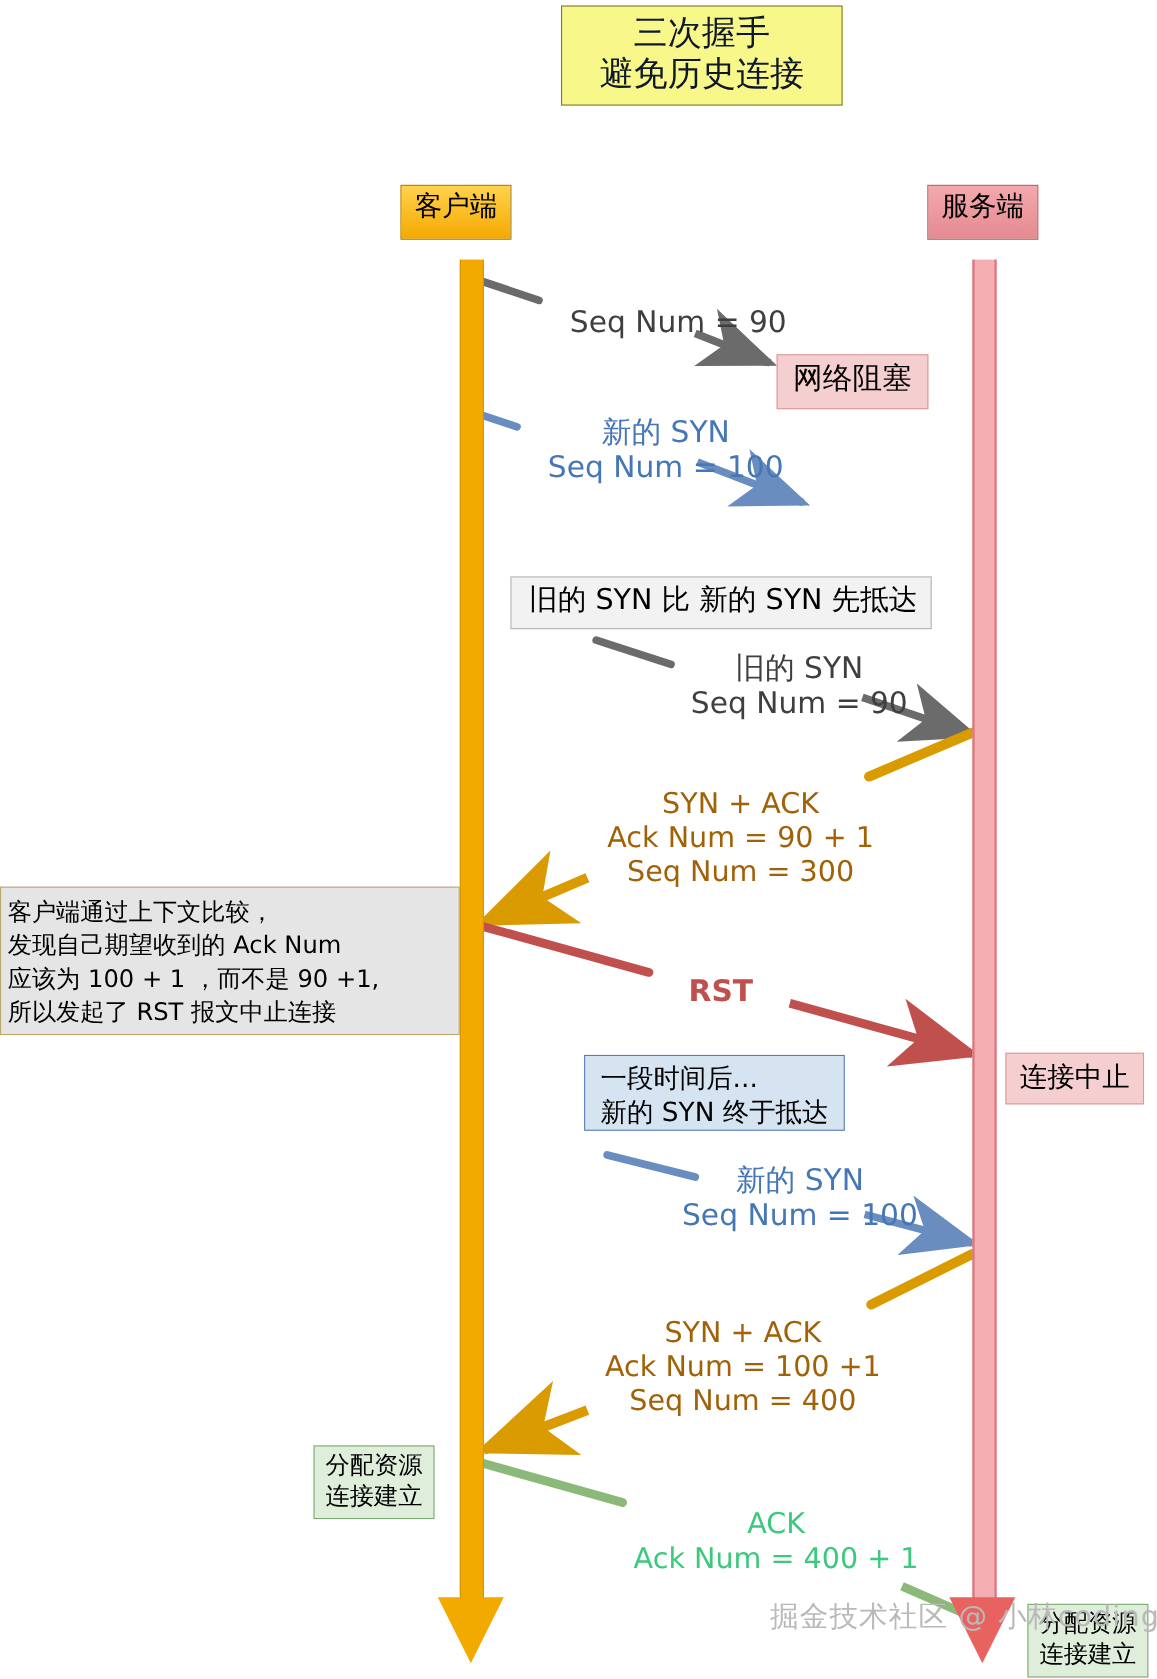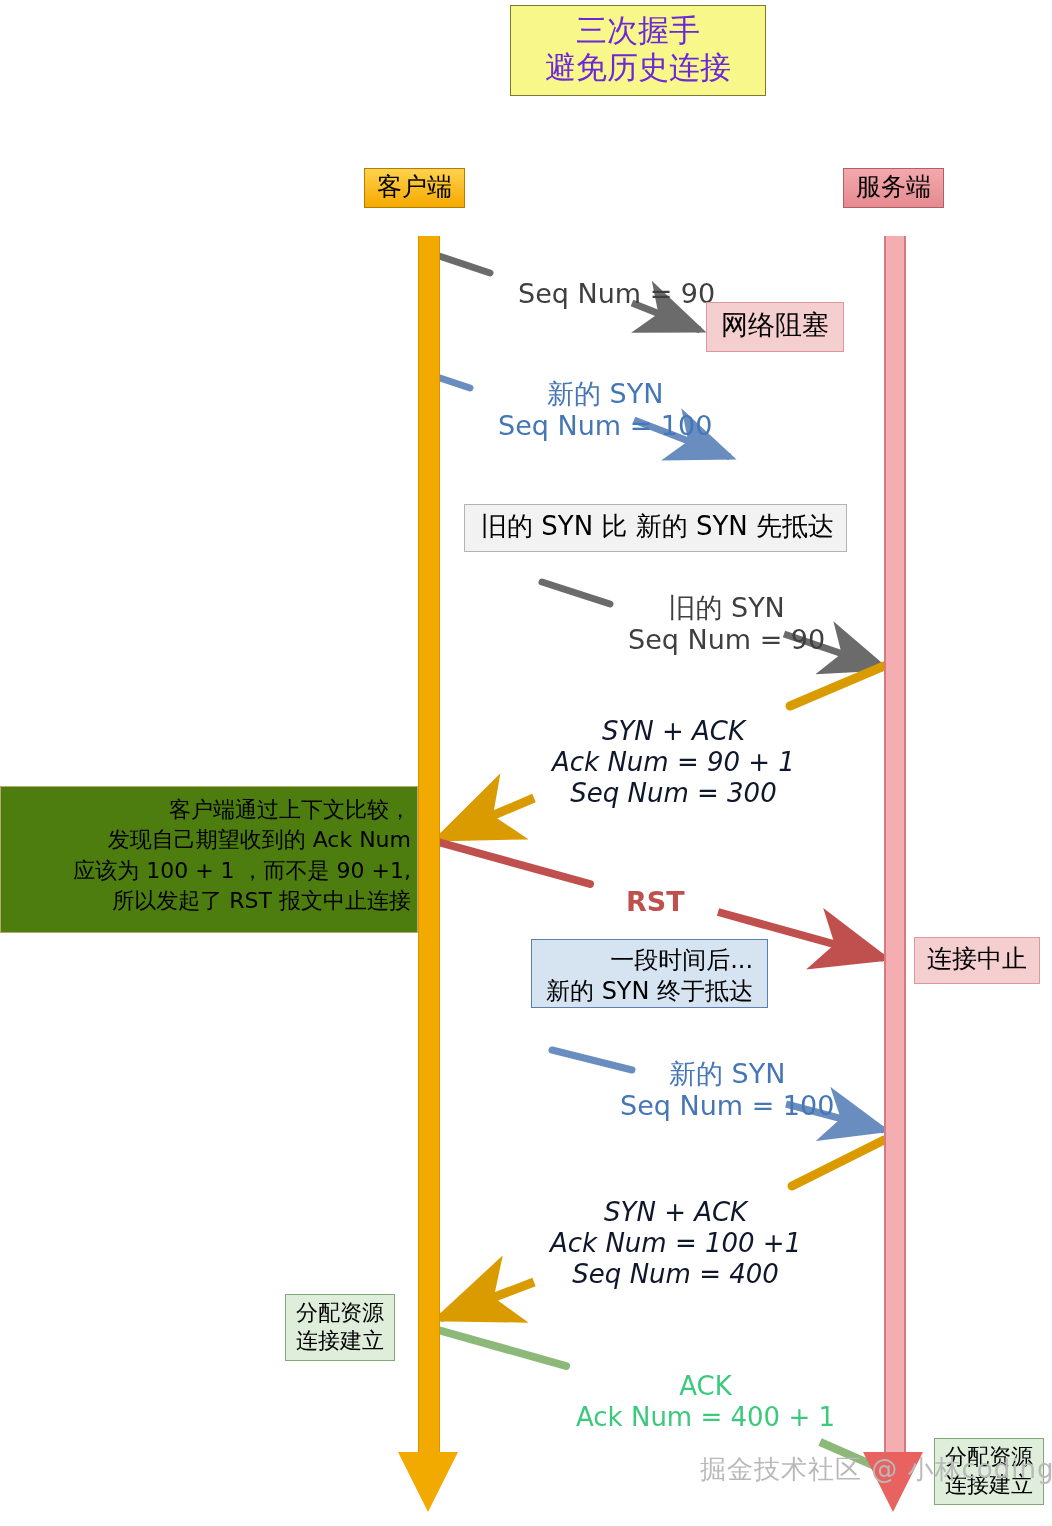--- a/index.html
+++ b/index.html
@@ -22,29 +22,29 @@
   
   #title-box {
     left: 510px; top: 5px;
     width: 254px;
     padding: 6px 0 10px 0;
     background: #f7f78a;
     border: 1px solid #7a7a30;
     text-align: center;
     line-height: 1.18;
     font-size: 31px;
-    color: #6d28d9;
+    color: #0f172a;
     font-family: "DejaVu Sans", sans-serif;
     font-weight: 400;
   }
   #title-box div { white-space: nowrap; }
 
   
   .endpoint-label {
-    padding: 4px 12px 6px 12px;
+    padding: 4px 12px 16px 12px;
     font-size: 25px;
     text-align: center;
     font-family: "DejaVu Sans", sans-serif;
     line-height: 1.1;
     color: #000;
   }
   #client-label {
     left: 364px; top: 168px;
     background: linear-gradient(to bottom, #ffd24d, #f5a900);
     border: 1px solid #b07d00;
@@ -82,43 +82,44 @@
     width: 0; height: 0;
     border-left: 30px solid transparent;
     border-right: 30px solid transparent;
     border-top: 60px solid #e8635f;
   }
 
   
   .note-box {
     font-family: "DejaVu Sans", sans-serif;
     line-height: 1.28;
-    text-align: right;
+    text-align: left;
     color: #000;
+    margin-top: 20px;
   }
   #box-congestion {
     left: 706px; top: 302px;
     padding: 5px 14px 8px 14px;
     font-size: 27px;
     background: #f5cfcf;
     border: 1px solid #d99a9a;
   }
   #box-old-first {
     left: 464px; top: 504px;
     padding: 5px 12px 8px 16px;
     font-size: 26px;
     background: #f2f2f2;
     border: 1px solid #b3b3b3;
   }
   #box-client-note {
     left: 0px; top: 786px;
     width: 404px;
-    padding: 8px 6px 16px 6px;
+    padding: 8px 6px 4px 6px;
     font-size: 22px;
-    background: #4d7c0f;
+    background: #e5e5e5;
     border: 1px solid #b9a96a;
     line-height: 1.38;
   }
   #box-abort {
     left: 914px; top: 937px;
     padding: 5px 12px 8px 12px;
     font-size: 25px;
     background: #f5cfcf;
     border: 1px solid #d99a9a;
   }
@@ -149,21 +150,21 @@
 
   
   .msg-label {
     font-family: "DejaVu Sans", sans-serif;
     text-align: center;
     line-height: 1.2;
     white-space: nowrap;
   }
   .gray-msg { color: #3f3f3f; }
   .blue-msg { color: #4576b5; }
-  .orange-msg { color: #0f172a; font-style: italic; }
+  .orange-msg { color: #a16207; }
   .red-msg { color: #c0504d; }
   .green-msg { color: #3cc97e; }
 
   #lbl-seq90 { left: 518px; top: 278px; font-size: 27px; }
   #lbl-new-syn-1 { left: 498px; top: 378px; font-size: 27px; }
   #lbl-old-syn { left: 628px; top: 592px; font-size: 27px; }
   #lbl-synack-1 { left: 552px; top: 716px; font-size: 26px; }
   #lbl-rst { left: 626px; top: 886px; font-size: 27px; font-weight: bold;}
   #lbl-new-syn-2 { left: 620px; top: 1058px; font-size: 27px; }
   #lbl-synack-2 { left: 550px; top: 1197px; font-size: 26px; }

